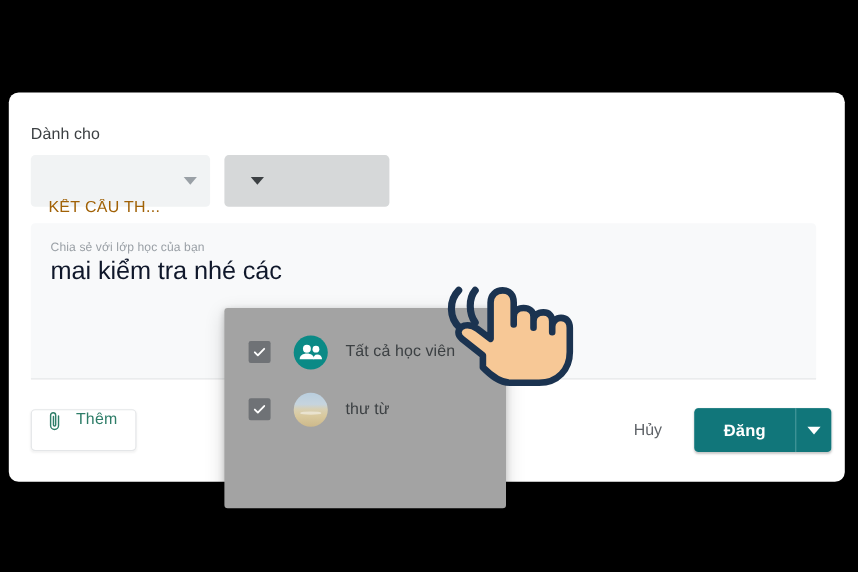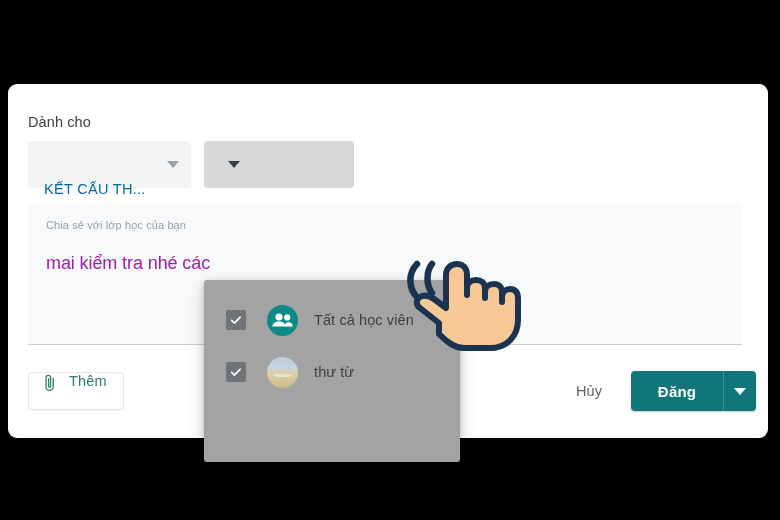--- a/index.html
+++ b/index.html
@@ -51,21 +51,21 @@
   #select-audience {
     left: 196px; top: 57px; width: 150px;
     background: #d6d8d9;
   }
   .select-text {
     flex: 1;
     font-size: 14.5px;
     white-space: nowrap;
     overflow: hidden;
   }
-  #select-topic .select-text { color: #0369a1; letter-spacing: 0.3px; margin-top: 48px; }
+  #select-topic .select-text { color: #a16207; letter-spacing: 0.3px; margin-top: 48px; }
   #select-audience .select-text { color: #3c4043; }
   .caret {
     width: 0; height: 0;
     margin-left: 8px;
     border-left: 6px solid transparent;
     border-right: 6px solid transparent;
   }
   #select-topic .caret { border-top: 7px solid #9aa0a6; }
   #select-audience .caret { border-top: 7px solid #3c4043; }
 
@@ -79,23 +79,23 @@
     border-radius: 4px 4px 0 0;
     padding: 14px 18px 0 18px;
   }
   #composer-placeholder {
     font-size: 11px;
     color: #9aa0a6;
     line-height: 17px;
     letter-spacing: 0.1px;
   }
   #composer-value {
-    margin-top: 17px;
-    font-size: 18px;
-    color: #a21caf;
+    margin-top: 0;
+    font-size: 23px;
+    color: #0f172a;
     line-height: 24px;
     letter-spacing: -0.1px;
   }
 
   
   #btn-attach {
     position: absolute;
     left: 20px; top: 288px;
     height: 38px;
     padding: 0 16px 0 13px;

